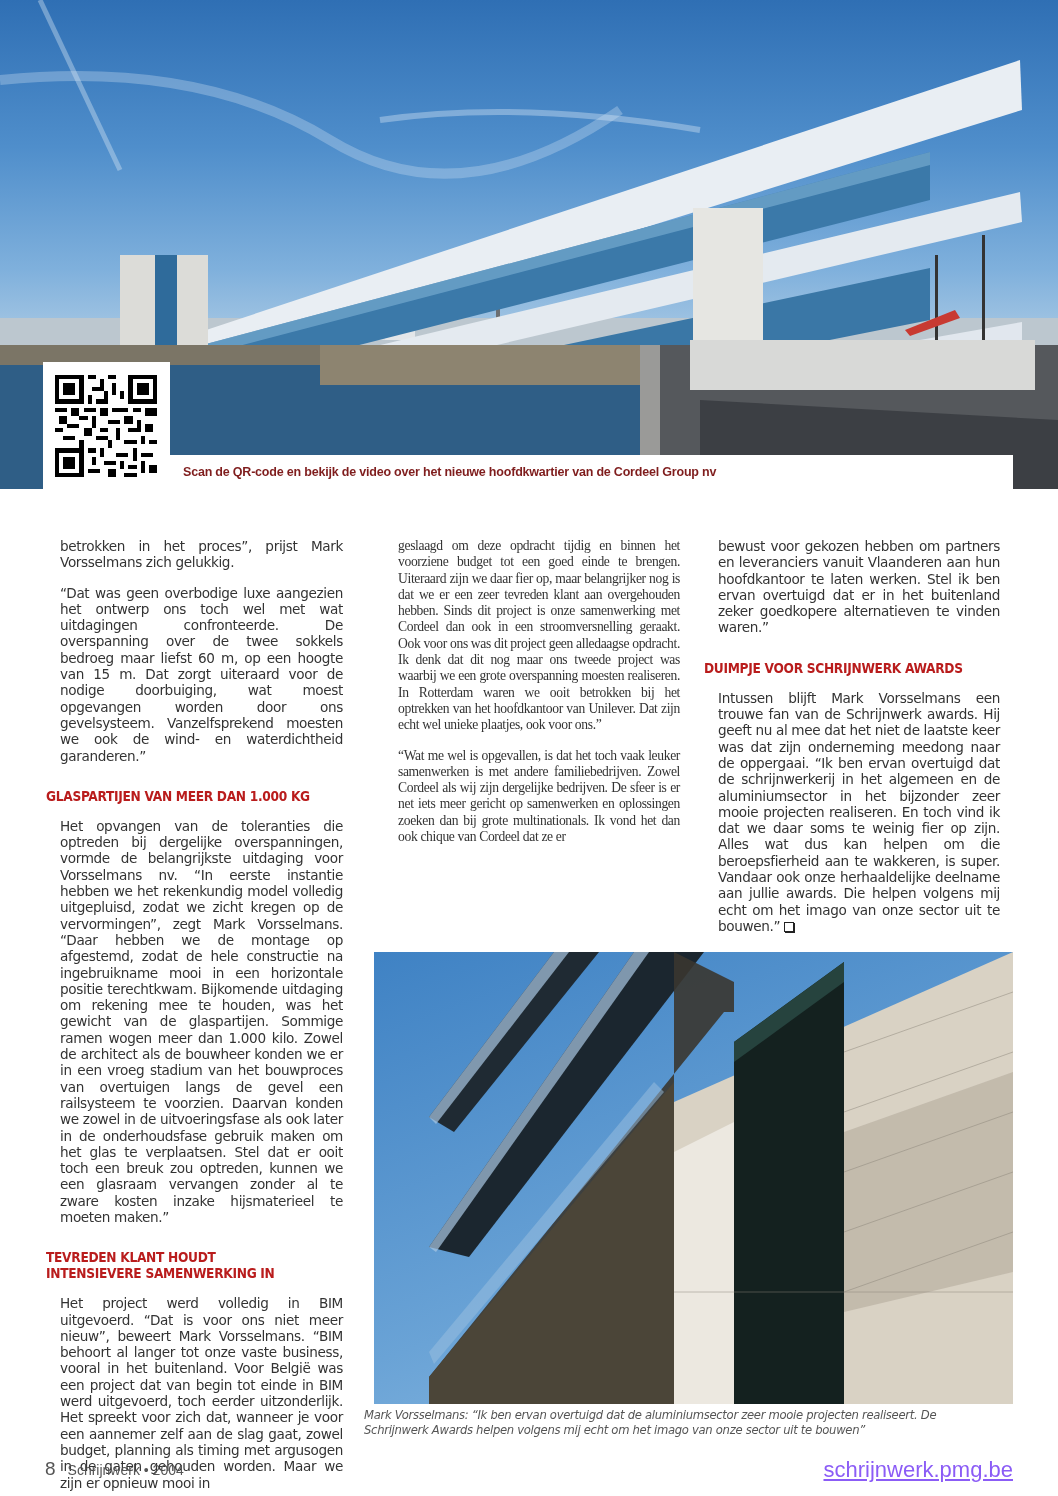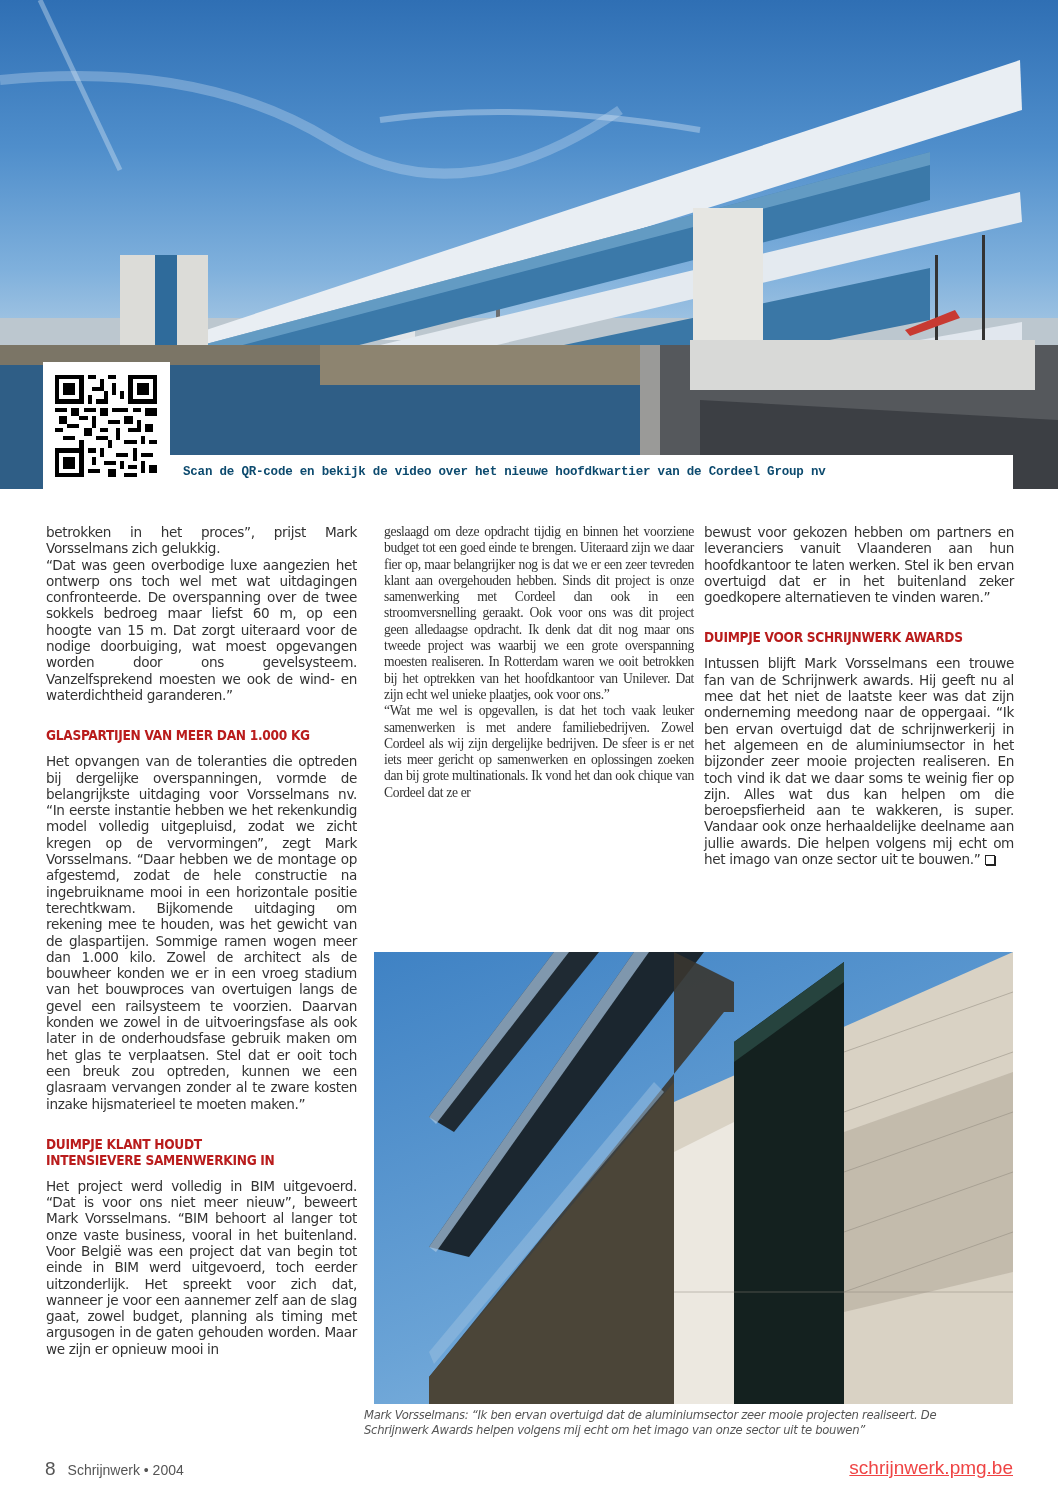--- a/index.html
+++ b/index.html
@@ -7,48 +7,48 @@
          font-family: "DejaVu Sans", sans-serif; color: #3a3a3a; }
 
   
   .hero { position: absolute; left: 0; top: 0; width: 1058px; height: 489px; overflow: hidden;
           background: linear-gradient(180deg, #2f6fb4 0%, #4f8ecb 30%, #7fb0dc 55%, #a9c9e4 70%, #b9cedf 74%); }
   .hero svg { position: absolute; left: 0; top: 0; }
   .qr-box { position: absolute; left: 43px; top: 362px; width: 127px; height: 127px; background: #fff; }
   .qr-box svg { position: absolute; left: 12px; top: 13px; }
   .caption-band { position: absolute; left: 170px; top: 455px; width: 843px; height: 34px; background: #fff;
                   display: flex; align-items: center; }
-  .caption-band span { font-family: Liberation Mono, monospace; font-weight: bold;
-                  font-size: 12.5px; color: #0c4a6e; padding-left: 13px; letter-spacing: -0.2px; white-space: nowrap; }
+  .caption-band span { font-family: Liberation Sans, sans-serif; font-weight: bold;
+                  font-size: 12.5px; color: #7f1d1d; padding-left: 13px; letter-spacing: -0.2px; white-space: nowrap; }
 
   
   .col { position: absolute; top: 524px; font-size: 13.6px; line-height: 16.3px; text-align: justify;
          font-family: "DejaVu Sans", sans-serif; letter-spacing: -0.35px; color: #333; }
-  .col p { margin: 0; }
+  .col p { margin: 14px; }
   .col-1 { left: 46px; width: 311px; }
   .col-2 { left: 384px; width: 310px; font-family: Liberation Serif, serif; }
   .col-3 { left: 704px; width: 310px; }
   .col h2 { font-family: "DejaVu Sans Condensed", "DejaVu Sans", sans-serif; font-weight: bold; font-size: 13.6px;
             line-height: 16px; margin: 24px 0 10px 0; color: #b91c1c; letter-spacing: -0.3px; text-align: left; }
   .end-mark { display: inline-block; width: 8px; height: 8px; border: 1.6px solid #222; margin-left: 4px;
               vertical-align: -1px; box-shadow: 1px 1px 0 #222; }
 
   
   .photo2 { position: absolute; left: 374px; top: 952px; width: 639px; height: 452px; overflow: hidden;
             background: linear-gradient(160deg, #3f82c4 0%, #6aa3d6 60%, #8fbde3 100%); }
   .photo2 svg { position: absolute; left: 0; top: 0; }
   .photo2-caption { position: absolute; left: 364px; top: 1408px; width: 640px; font-size: 11.6px; line-height: 15.4px;
             font-style: italic; color: #555; letter-spacing: -0.3px; }
 
   
   .folio { position: absolute; left: 45px; top: 1458px; display: flex; align-items: baseline; gap: 12px; }
   .folio .num { font-family: "Liberation Sans", sans-serif; font-size: 19px; color: #555; }
   .folio .pub { font-family: "Liberation Sans", sans-serif; font-size: 14px; color: #555; }
-  .site { position: absolute; right: 45px; top: 1457px; font-family: "Liberation Sans", sans-serif; font-size: 19px;
-          color: #ef4444; text-decoration: underline; }
+  .site { position: absolute; right: 45px; top: 1457px; font-family: "Liberation Sans", sans-serif; font-size: 22px;
+          color: #8b5cf6; text-decoration: underline; }
 </style>
 </head>
 <body>
 
 <div class="hero">
   <svg width="1058" height="489" viewBox="0 0 1058 489">
 
     <path d="M0 80 Q200 60 330 140 T620 110" stroke="#c9ddf0" stroke-width="10" fill="none" opacity="0.35"></path>
     <path d="M380 120 Q520 100 700 130" stroke="#d8e7f5" stroke-width="6" fill="none" opacity="0.4"></path>
     <path d="M40 0 L120 170" stroke="#d6e6f4" stroke-width="5" opacity="0.4"></path>
@@ -157,21 +157,21 @@
     <span>Scan de QR-code en bekijk de video over het nieuwe hoofdkwartier van de Cordeel Group nv</span>
   </div>
 </div>
 
 <div class="col col-1">
   <p>betrokken in het proces”, prijst Mark Vorsselmans zich gelukkig.</p>
   <p>“Dat was geen overbodige luxe aangezien het ontwerp ons toch wel met wat uitdagingen confronteerde. De overspanning over de twee sokkels bedroeg maar liefst 60 m, op een hoogte van 15 m. Dat zorgt uiteraard voor de nodige doorbuiging, wat moest opgevangen worden door ons gevelsysteem. Vanzelfsprekend moesten we ook de wind- en waterdichtheid garanderen.”</p>
   <h2>GLASPARTIJEN VAN MEER DAN 1.000 KG</h2>
   <p>Het opvangen van de toleranties die optreden bij dergelijke overspanningen, vormde de belangrijkste uitdaging voor Vorsselmans nv. “In eerste instantie hebben we het rekenkundig model volledig uitgepluisd, zodat we zicht kregen op de vervormingen”, zegt Mark Vorsselmans. “Daar hebben we de montage op afgestemd, zodat de hele constructie na ingebruikname mooi in een horizontale positie terechtkwam. Bijkomende uitdaging om rekening mee te houden, was het gewicht van de glaspartijen. Sommige ramen wogen meer dan 1.000 kilo. Zowel de architect als de bouwheer konden we er in een vroeg stadium van het bouwproces van overtuigen langs de gevel een railsysteem te voorzien. Daarvan konden we zowel in de uitvoeringsfase als ook later in de onderhoudsfase gebruik maken om het glas te verplaatsen. Stel dat er ooit toch een breuk zou optreden, kunnen we een glasraam vervangen zonder al te zware kosten inzake hijsmaterieel te moeten maken.”</p>
   <h2>
-    <span>DUIMPJE KLANT HOUDT</span><br>
+    <span>TEVREDEN KLANT HOUDT</span><br>
     <span>INTENSIEVERE SAMENWERKING IN</span>
   </h2>
   <p>Het project werd volledig in BIM uitgevoerd. “Dat is voor ons niet meer nieuw”, beweert Mark Vorsselmans. “BIM behoort al langer tot onze vaste business, vooral in het buitenland. Voor België was een project dat van begin tot einde in BIM werd uitgevoerd, toch eerder uitzonderlijk. Het spreekt voor zich dat, wanneer je voor een aannemer zelf aan de slag gaat, zowel budget, planning als timing met argusogen in de gaten gehouden worden. Maar we zijn er opnieuw mooi in</p>
 </div>
 
 <div class="col col-2">
   <p>geslaagd om deze opdracht tijdig en binnen het voorziene budget tot een goed einde te brengen. Uiteraard zijn we daar fier op, maar belangrijker nog is dat we er een zeer tevreden klant aan overgehouden hebben. Sinds dit project is onze samenwerking met Cordeel dan ook in een stroomversnelling geraakt. Ook voor ons was dit project geen alledaagse opdracht. Ik denk dat dit nog maar ons tweede project was waarbij we een grote overspanning moesten realiseren. In Rotterdam waren we ooit betrokken bij het optrekken van het hoofdkantoor van Unilever. Dat zijn echt wel unieke plaatjes, ook voor ons.”</p>
   <p>“Wat me wel is opgevallen, is dat het toch vaak leuker samenwerken is met andere familiebedrijven. Zowel Cordeel als wij zijn dergelijke bedrijven. De sfeer is er net iets meer gericht op samenwerken en oplossingen zoeken dan bij grote multinationals. Ik vond het dan ook chique van Cordeel dat ze er</p>
 </div>
 

